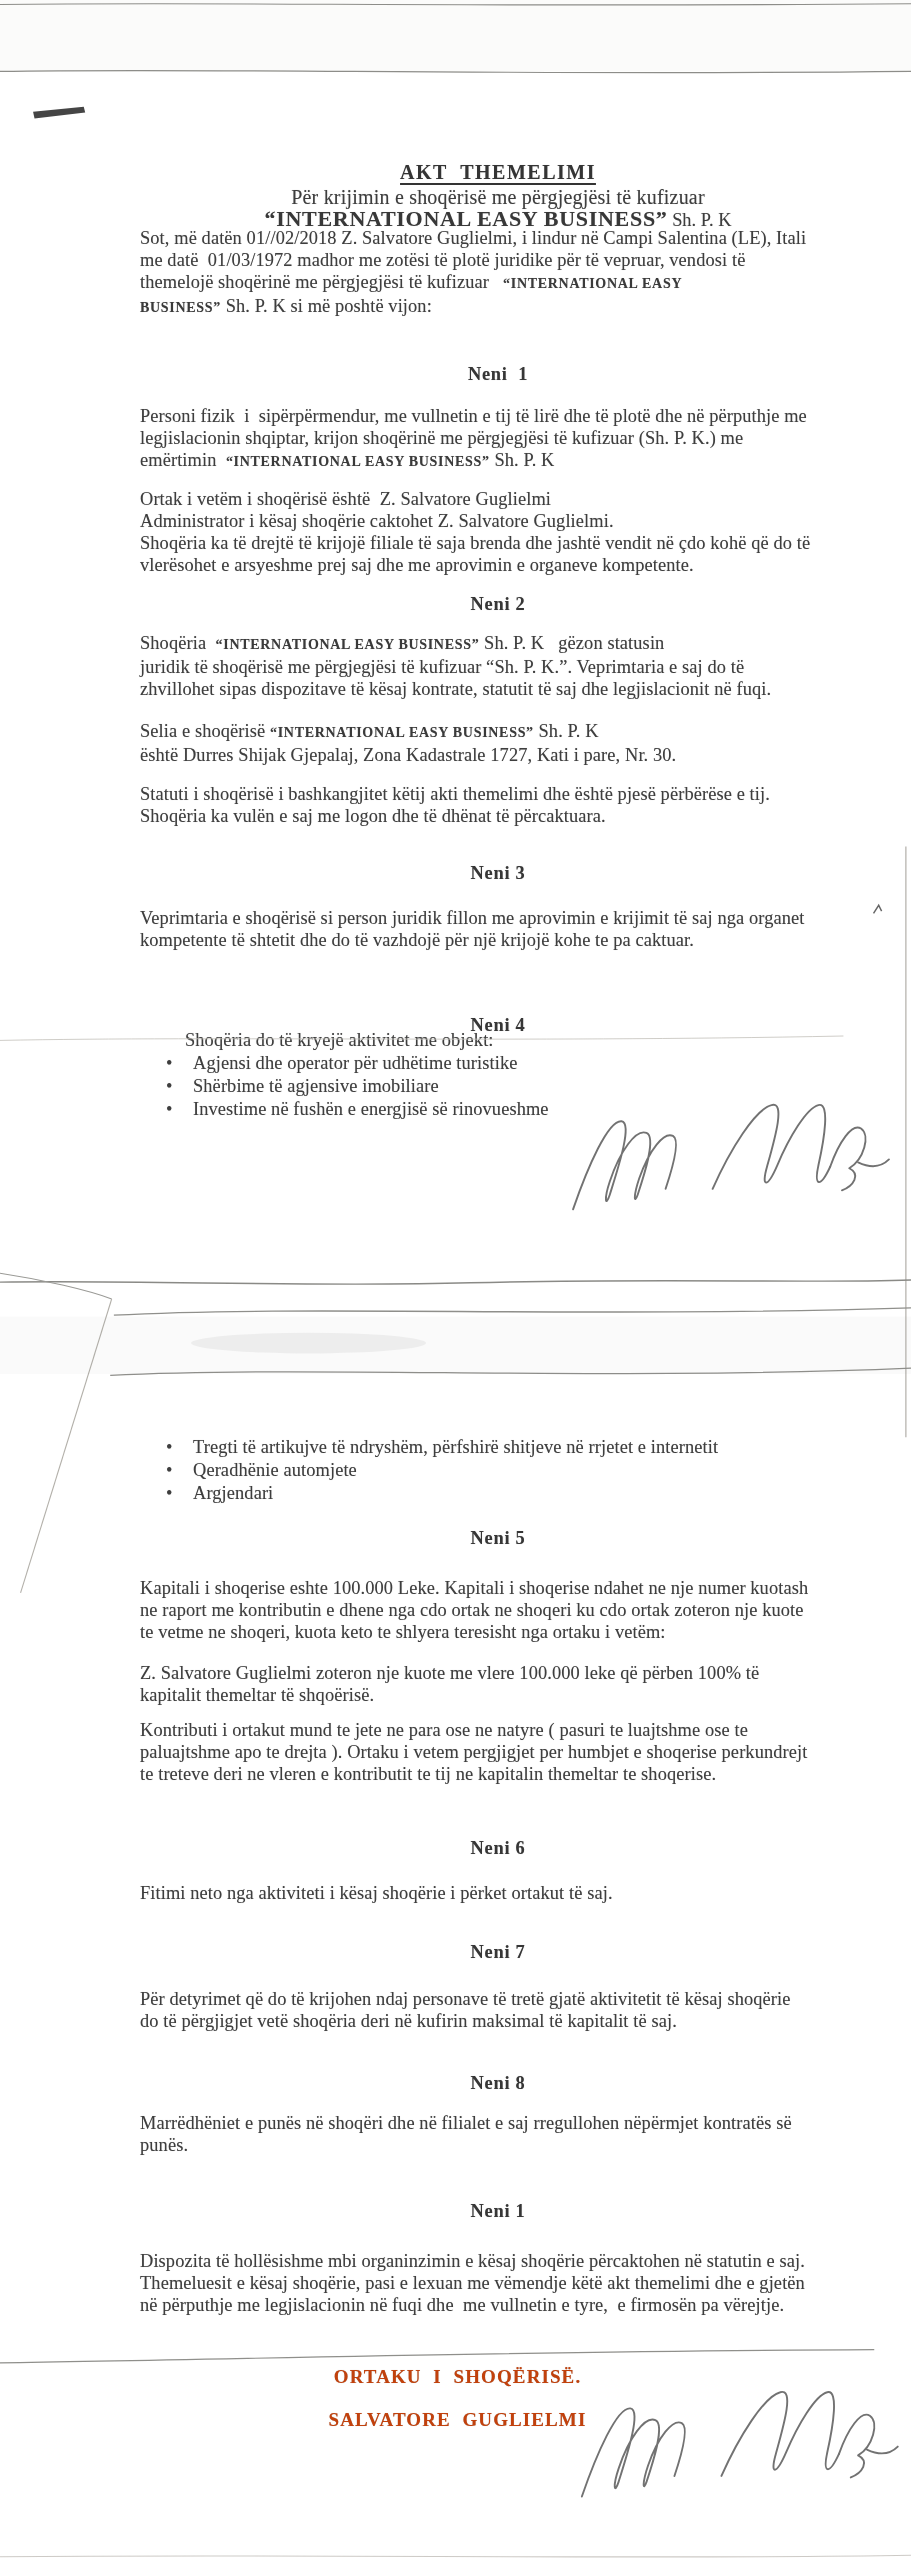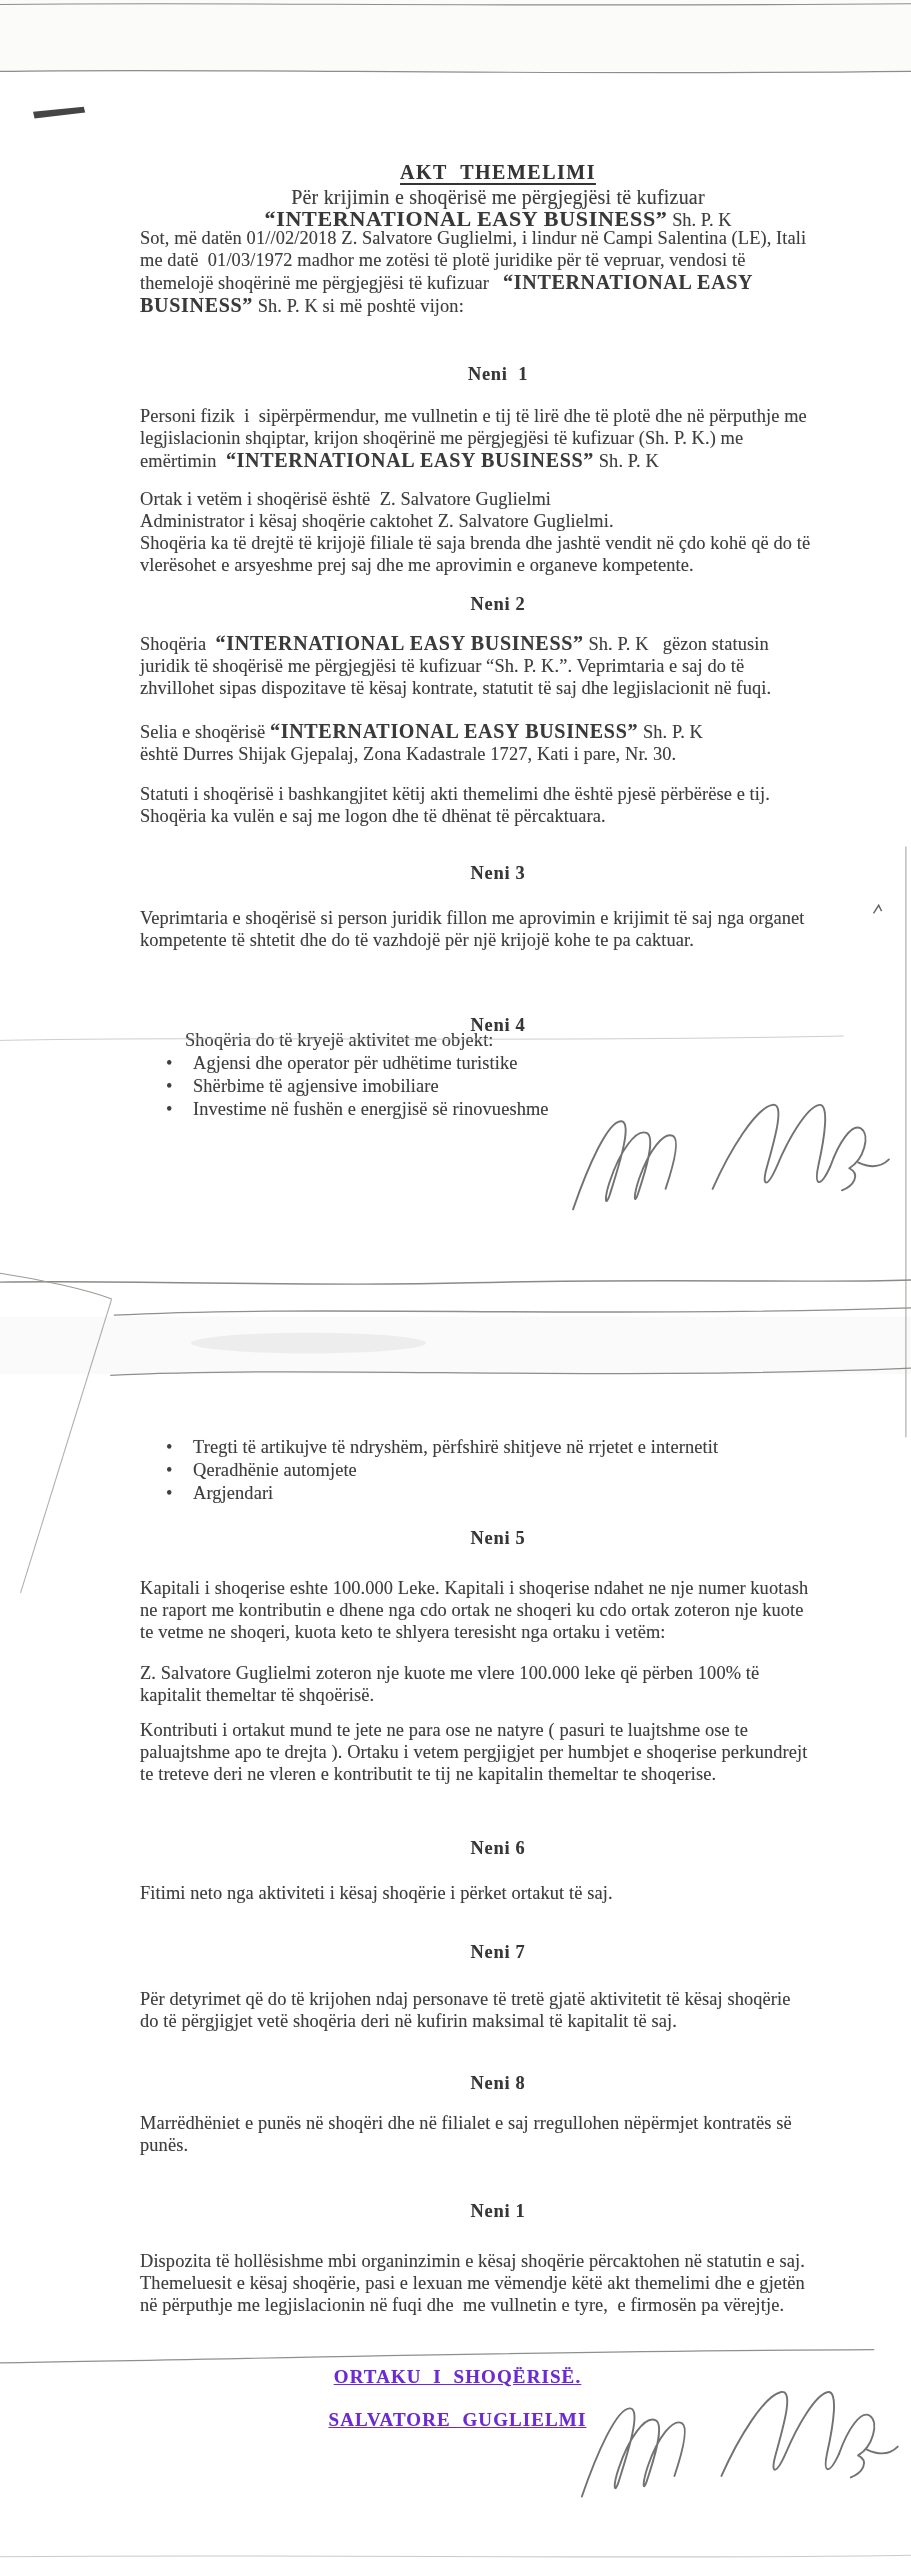--- a/index.html
+++ b/index.html
@@ -9,23 +9,23 @@
         text-shadow:0 0 0.7px rgba(62,62,62,.38);}
   .abs{position:absolute;}
   .para{font-size:18.4px;line-height:22px;letter-spacing:0.1px;}
   .tline{white-space:pre;}
   .center{left:140px;width:716px;text-align:center;white-space:pre;}
   .neni{font-weight:bold;font-size:18.4px;letter-spacing:0.7px;color:#363636;}
   .doc-title{font-size:20px;font-weight:bold;letter-spacing:1.5px;color:#343434;}
   .doc-title .u{text-decoration:underline;text-decoration-thickness:1.8px;text-underline-offset:4.4px;}
   .subtitle{font-size:20px;letter-spacing:0.2px;}
   .company-line{font-size:18.4px;}
-  .closing{font-weight:bold;font-size:19px;letter-spacing:1.1px;color:#6d28d9;
-           left:140px;width:635px;text-align:center;white-space:pre;text-decoration:underline;}
-  .seg-name{font-weight:bold;font-size:20px;letter-spacing:0.7px;color:#3a3a3a;}
+  .closing{font-weight:bold;font-size:19px;letter-spacing:1.1px;color:#c2410c;
+           left:140px;width:635px;text-align:center;white-space:pre;}
+  .seg-name{font-weight:bold;font-size:14px;letter-spacing:0.7px;color:#3a3a3a;}
   .seg-name-xl{font-weight:bold;font-size:22px;letter-spacing:0.7px;color:#383838;}
   .seg-dot{display:inline-block;width:27px;}
   .bullets{font-size:18.4px;line-height:23px;}
   svg.artifacts{position:absolute;left:0;top:0;pointer-events:none;}
 </style>
 </head>
 <body>
 
 <div class="page">
 

